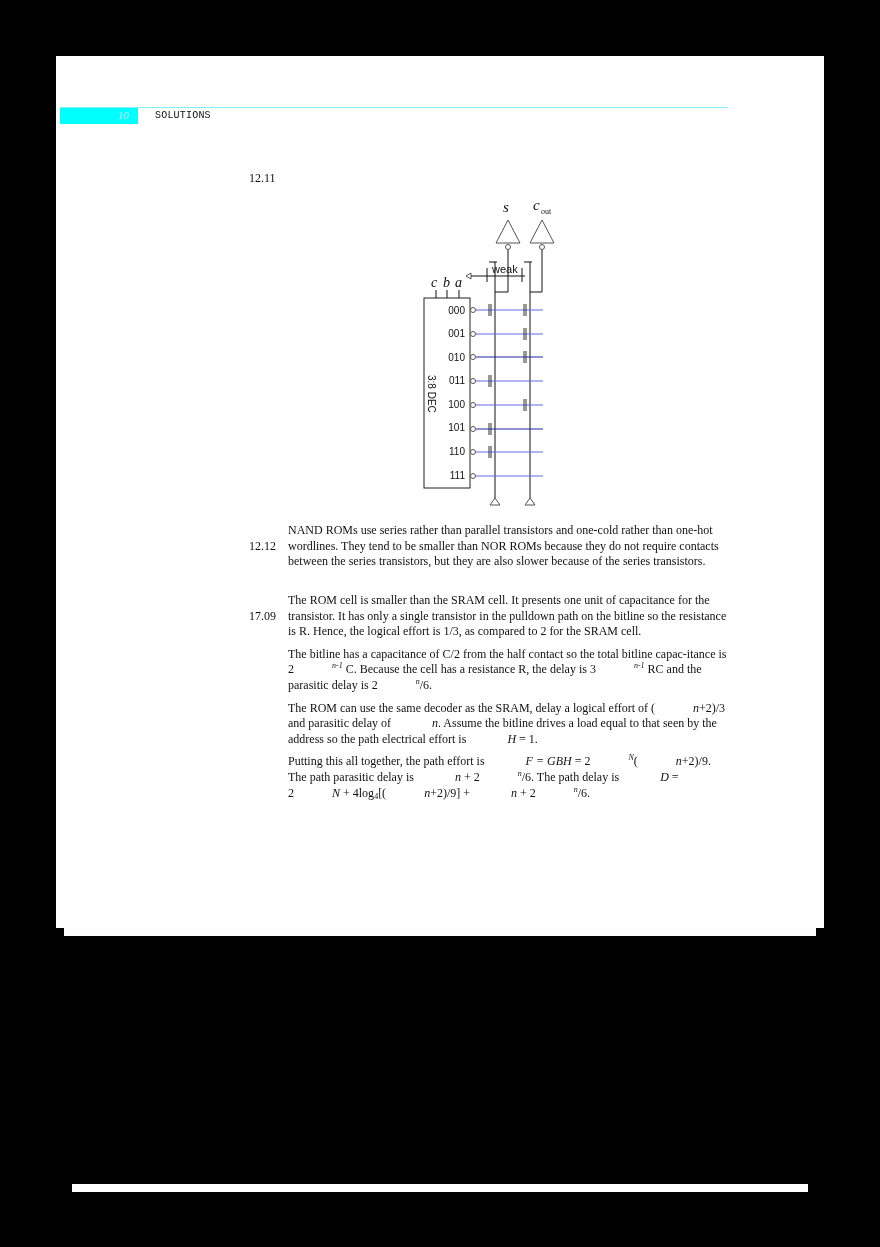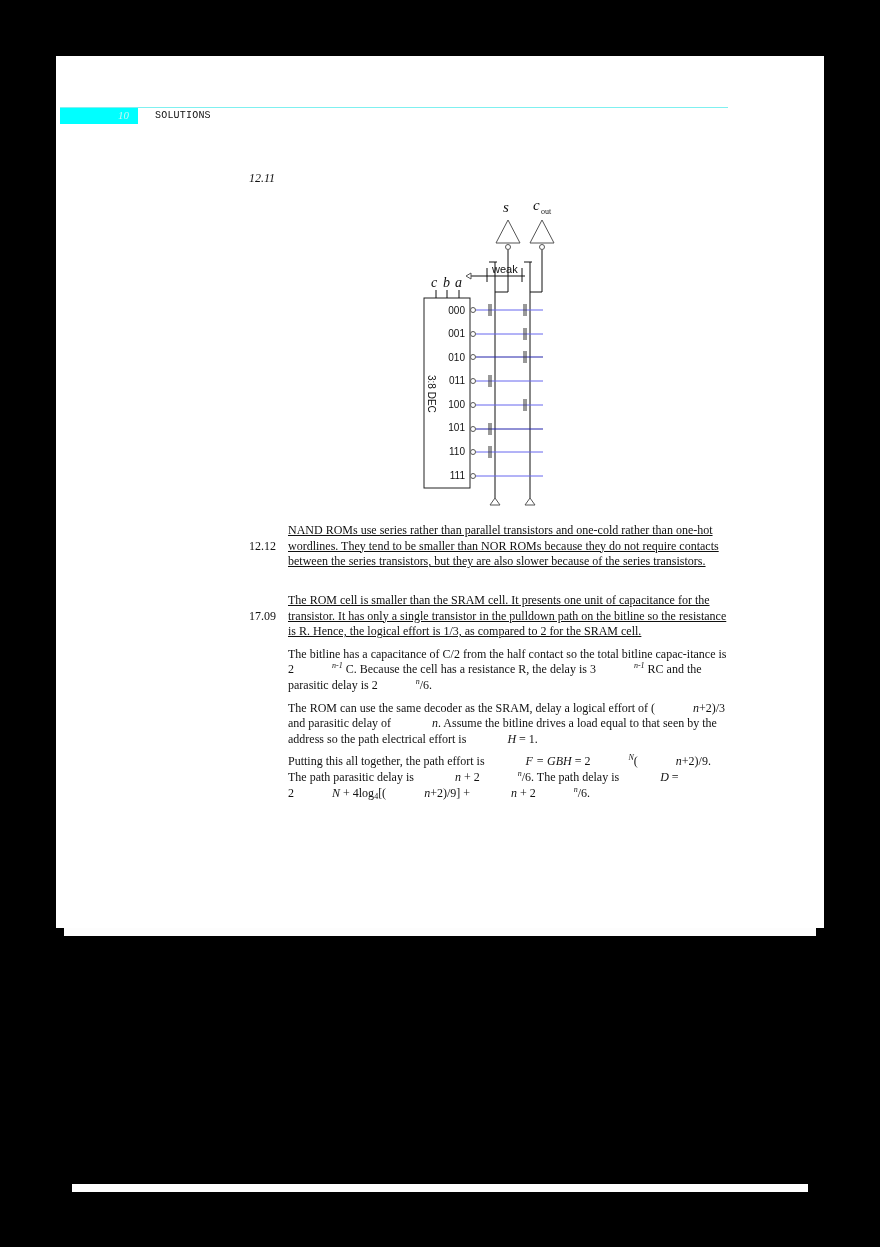--- a/index.html
+++ b/index.html
@@ -4,26 +4,26 @@
 <style>
   html, body { margin: 0; padding: 0; }
   body { width: 880px; height: 1247px; background: #000; position: relative; overflow: hidden; font-family: "Liberation Serif", serif; color: #111; }
   .page { position: absolute; left: 56px; top: 56px; width: 768px; height: 872px; background: #fff; }
   .page-bottom { position: absolute; left: 64px; top: 928px; width: 752px; height: 8px; background: #fdfdfd; }
   .bottom-bar { position: absolute; left: 72px; top: 1184px; width: 736px; height: 8px; background: #fff; }
   .header-rule { position: absolute; left: 60px; top: 107px; width: 668px; height: 1px; background: #7ff0f0; }
   .header-tab { position: absolute; left: 60px; top: 108px; width: 78px; height: 16px; background: #00ffff; }
   .header-pagenum { position: absolute; left: 118px; top: 109px; font-size: 11px; color: #c8f4f4; font-style: italic; }
   .header-title { position: absolute; left: 155px; top: 110px; font-size: 10px; letter-spacing: 0.2px; font-family: Liberation Mono, monospace; }
-  .prob-label { position: absolute; left: 249px; top: 171px; font-size: 12px; font-style: italic; }
+  .prob-label { position: absolute; left: 249px; top: 171px; font-size: 12px; }
   .circuit { position: absolute; left: 410px; top: 190px; width: 180px; height: 320px; }
   .text-block { position: absolute; left: 249px; width: 480px; font-size: 12px; line-height: 15.6px; }
   .item { display: flex; align-items: center; }
   .item .num { width: 39px; flex: none; }
-  .item .body { flex: 1; text-decoration: underline; }
+  .item .body { flex: 1; }
   .para { margin-left: 39px; }
   sup { font-size: 8px; vertical-align: 5px; line-height: 0; }
   sub { font-size: 8px; vertical-align: -2px; line-height: 0; }
   i { font-style: italic; margin-left: 38px; }
 </style>
 </head>
 <body>
 
 <div class="page"></div>
 <div class="page-bottom"></div>

